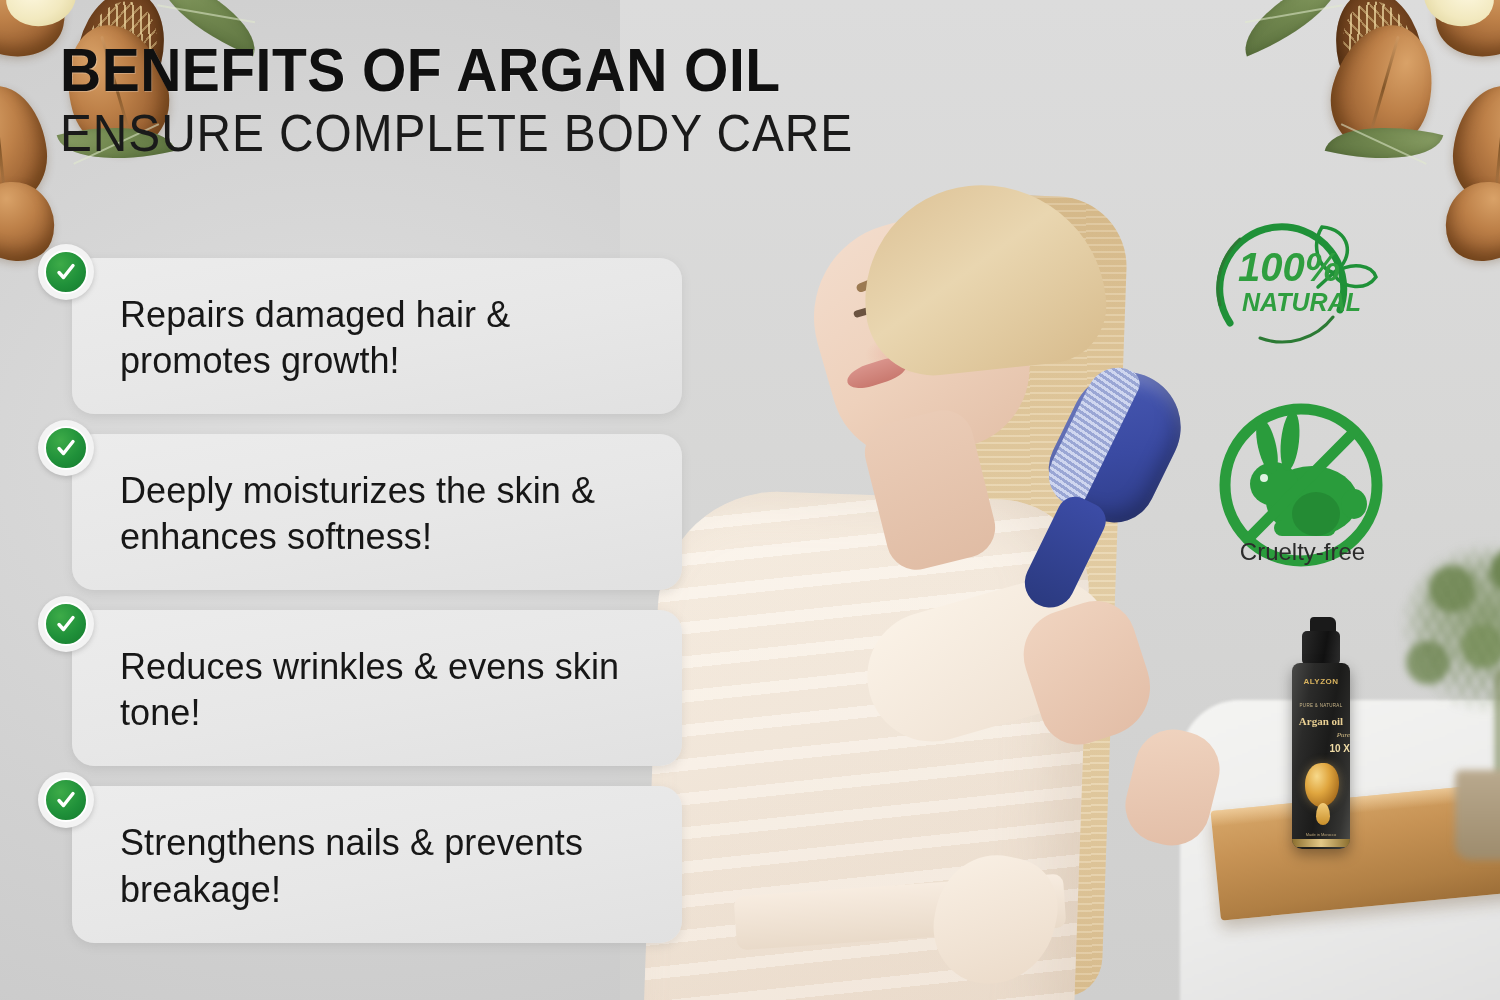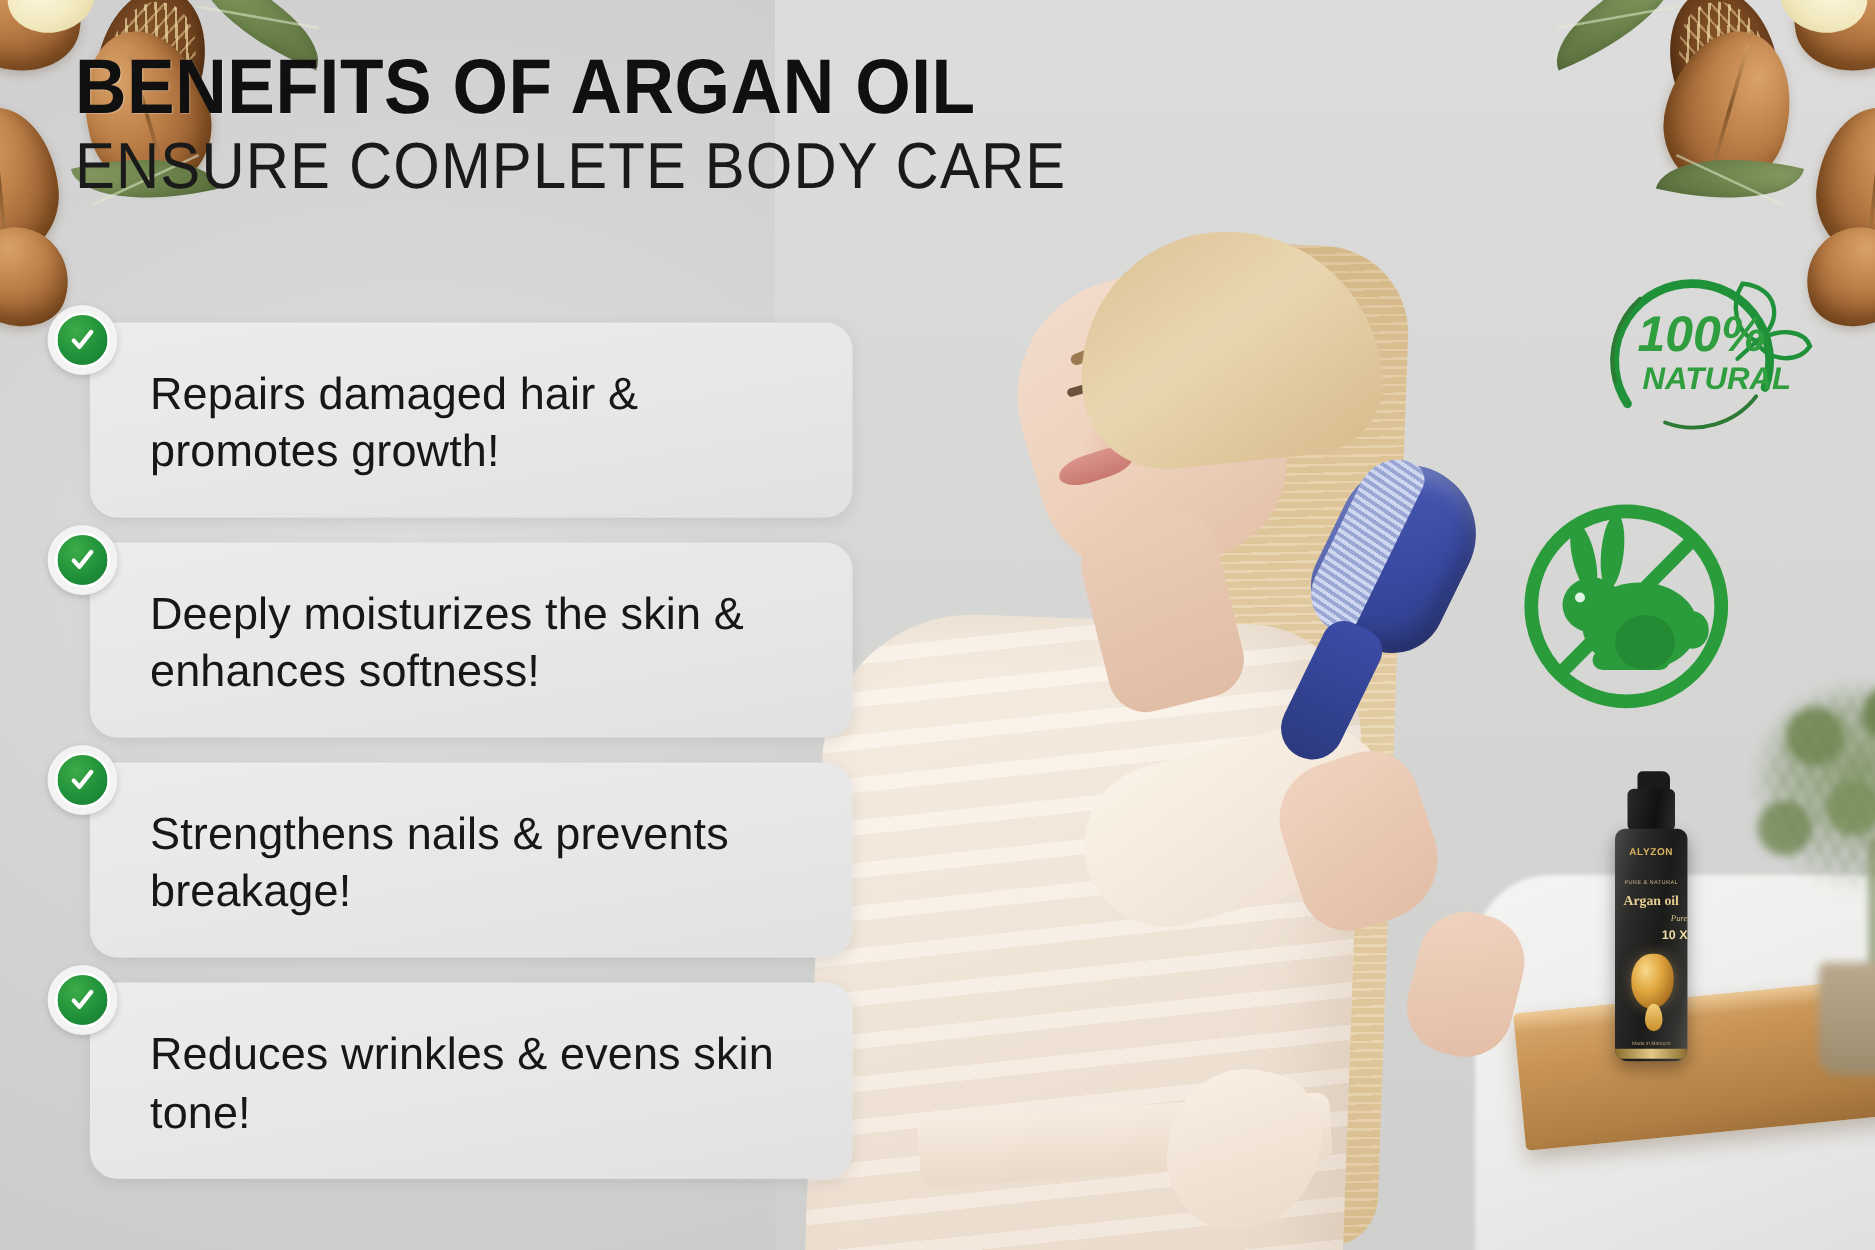--- a/index.html
+++ b/index.html
@@ -332,21 +332,21 @@
   }
   .check .disc {
     width:44px; height:44px; border-radius:50%;
     background:radial-gradient(circle at 36% 30%, #3dab48 0%, #20913a 55%, #157a2e 100%);
     border:2px solid #ffffff;
     display:flex; align-items:center; justify-content:center;
   }
   .check svg { display:block; }
 
   
-  .badge-natural { position:absolute; left:1272px; top:205px; width:200px; height:150px; }
+  .badge-natural { position:absolute; left:1200px; top:205px; width:200px; height:150px; }
   .badge-cruelty { position:absolute; left:1212px; top:396px; width:178px; height:178px; }
   .cruelty-label {
     position:absolute; left:1195px; top:538px; width:215px;
     text-align:center; font-size:24px; color:#2c2c2c;
   }
 </style>
 </head>
 <body>
 
 <div id="poster">
@@ -446,34 +446,34 @@
 
     <div class="benefit">
       <div class="check">
         <div class="disc">
           <svg width="24" height="24" viewBox="0 0 24 24">
               <path d="M5 12.5 L9.5 17.5 L19 5.5" stroke="#ffffff" stroke-width="3.4" fill="none" stroke-linecap="round" stroke-linejoin="round"></path>
             </svg>
         </div>
       </div>
       <div class="card">
-        <div class="card-text">Strengthens nails &amp; prevents breakage!</div>
+        <div class="card-text">Reduces wrinkles &amp; evens skin tone!</div>
       </div>
     </div>
 
     <div class="benefit">
       <div class="check">
         <div class="disc">
           <svg width="24" height="24" viewBox="0 0 24 24">
               <path d="M5 12.5 L9.5 17.5 L19 5.5" stroke="#ffffff" stroke-width="3.4" fill="none" stroke-linecap="round" stroke-linejoin="round"></path>
             </svg>
         </div>
       </div>
       <div class="card">
-        <div class="card-text">Reduces wrinkles &amp; evens skin tone!</div>
+        <div class="card-text">Strengthens nails &amp; prevents breakage!</div>
       </div>
     </div>
 
   </div>
 
   <div class="badge-natural">
     <svg width="200" height="150" viewBox="0 0 200 150">
 
       <path d="M30 118 A62 62 0 1 1 140 105" stroke="#1f9138" stroke-width="7" fill="none" stroke-linecap="round"></path>
       <path d="M20 100 A66 66 0 0 1 40 34" stroke="#2c7a34" stroke-width="3" fill="none" stroke-linecap="round"></path>
@@ -499,20 +499,21 @@
         <ellipse cx="78" cy="45" rx="9" ry="30" transform="rotate(6 78 45)"></ellipse>
         <ellipse cx="142" cy="108" rx="13" ry="15"></ellipse>
         <rect x="62" y="124" width="62" height="16" rx="8"></rect>
       </g>
       <ellipse cx="52" cy="82" rx="4" ry="4" fill="#dff3e2"></ellipse>
       <ellipse cx="104" cy="118" rx="24" ry="22" fill="#1f7e2d" opacity="0.55"></ellipse>
 
       <line x1="36" y1="143" x2="142" y2="36" stroke="#2a9c3c" stroke-width="11" stroke-linecap="round"></line>
     </svg>
   </div>
+  <div class="cruelty-label">Cruelty-free</div>
 
   <div class="bottle">
     <div class="nozzle"></div>
     <div class="collar"></div>
     <div class="body">
       <div class="brand">ALYZON</div>
       <div class="tiny">PURE &amp; NATURAL</div>
       <div class="title">Argan oil</div>
       <div class="script">Pure</div>
       <div class="tenx">10 X</div>

